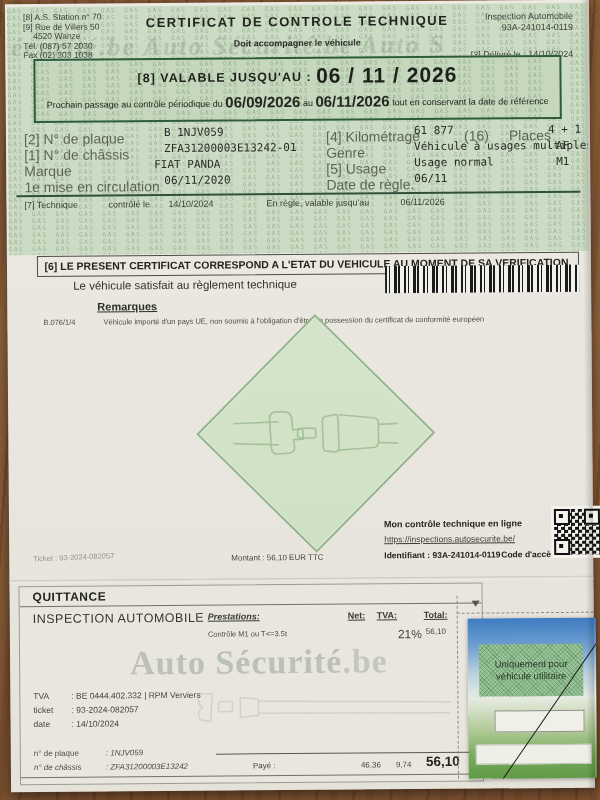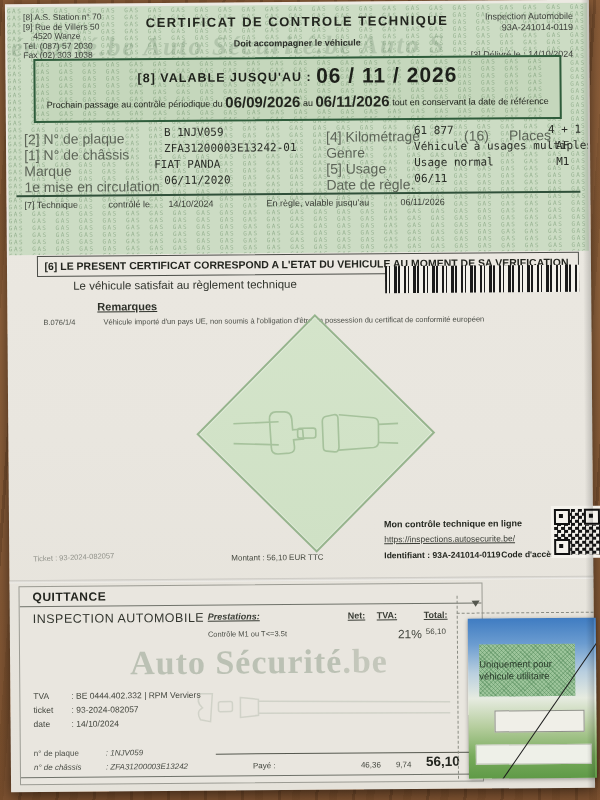--- a/index.html
+++ b/index.html
@@ -104,26 +104,26 @@
   .r-paycur{left:448px;top:176px;font-size:8px;color:#44473f;}
   .r-bottomline{left:0;right:0;top:190px;border-top:1.5px solid #6f726a;}
   
   .cut-v{left:447px;top:595px;bottom:10px;border-left:1.5px dashed #8a8c83;}
   .cut-h{left:447px;right:0;top:612px;border-top:1.5px dashed #8a8c83;}
   .cut-marker{left:462px;top:600px;width:0;height:0;border-left:4px solid transparent;
     border-right:4px solid transparent;border-top:6px solid #55584f;}
   .sticker{left:458px;top:618px;width:128px;height:160px;
     background:linear-gradient(180deg,#3f7cc2 0%,#6b9cd0 16%,#b9cfdf 34%,#e6ebe0 50%,#b5cd9d 68%,#78ab5c 86%,#5f9a47 100%);
     box-shadow:0 1px 4px rgba(0,0,0,.35);overflow:hidden;}
-  .sticker-label{position:absolute;left:11px;top:26px;width:96px;height:52px;
+  .sticker-label{position:absolute;left:11px;top:26px;width:104px;height:52px;
     background:
       repeating-linear-gradient(45deg, rgba(60,120,70,.35) 0 1px, rgba(0,0,0,0) 1px 3px),
       repeating-linear-gradient(-45deg, rgba(60,120,70,.25) 0 1px, rgba(0,0,0,0) 1px 3px),
       #9cc49a;
-    display:flex;align-items:center;justify-content:center;
+    display:flex;align-items:center;justify-content:center;text-align:center;
     font-size:9.5px;line-height:12px;color:#2b3c2b;}
   .sticker-box{position:absolute;left:26px;top:92px;width:88px;height:20px;background:#f0efe8;border:1px solid #8e9088;}
   .sticker-band{position:absolute;left:7px;top:126px;width:114px;height:18px;background:#eef0e8;border:1px solid #c2c6ba;}
   .sticker-line{position:absolute;left:-40px;top:80px;width:260px;border-top:1.8px solid #1c1c1c;transform:rotate(-55deg);}
   .edge-shadow-r{left:576px;top:0;width:8px;height:100%;background:linear-gradient(90deg,rgba(0,0,0,0),rgba(0,0,0,.18));}
   .svgwm{stroke:#a6c29c;fill:none;stroke-width:2;}
 </style>
 </head>
 <body>
 

